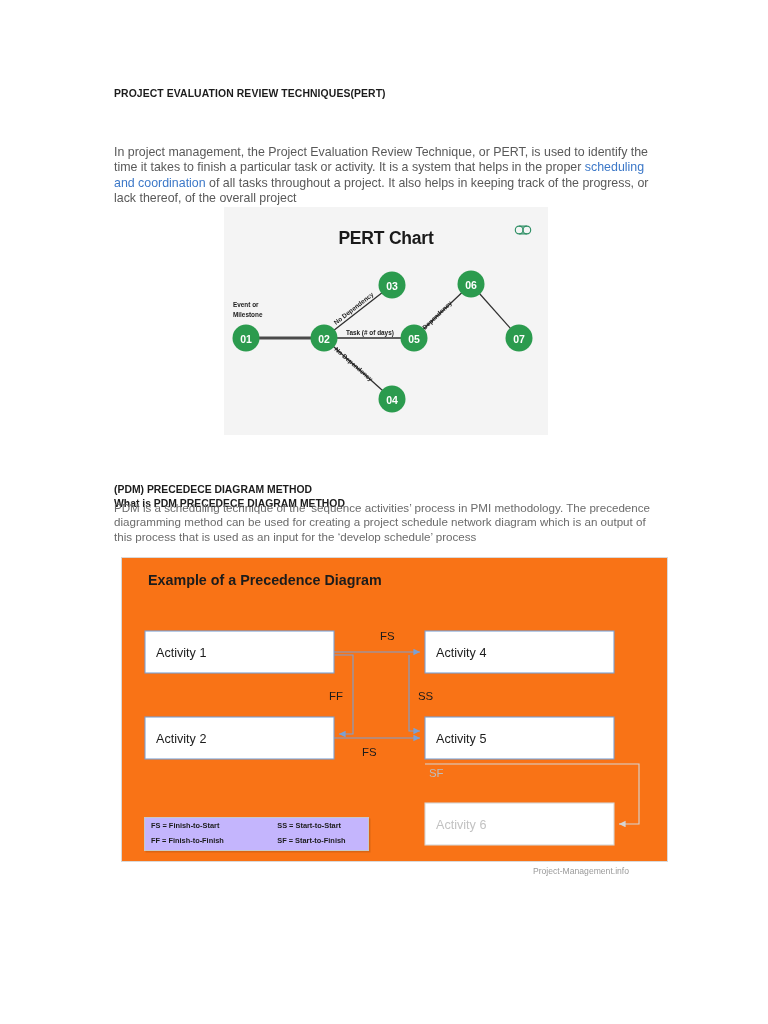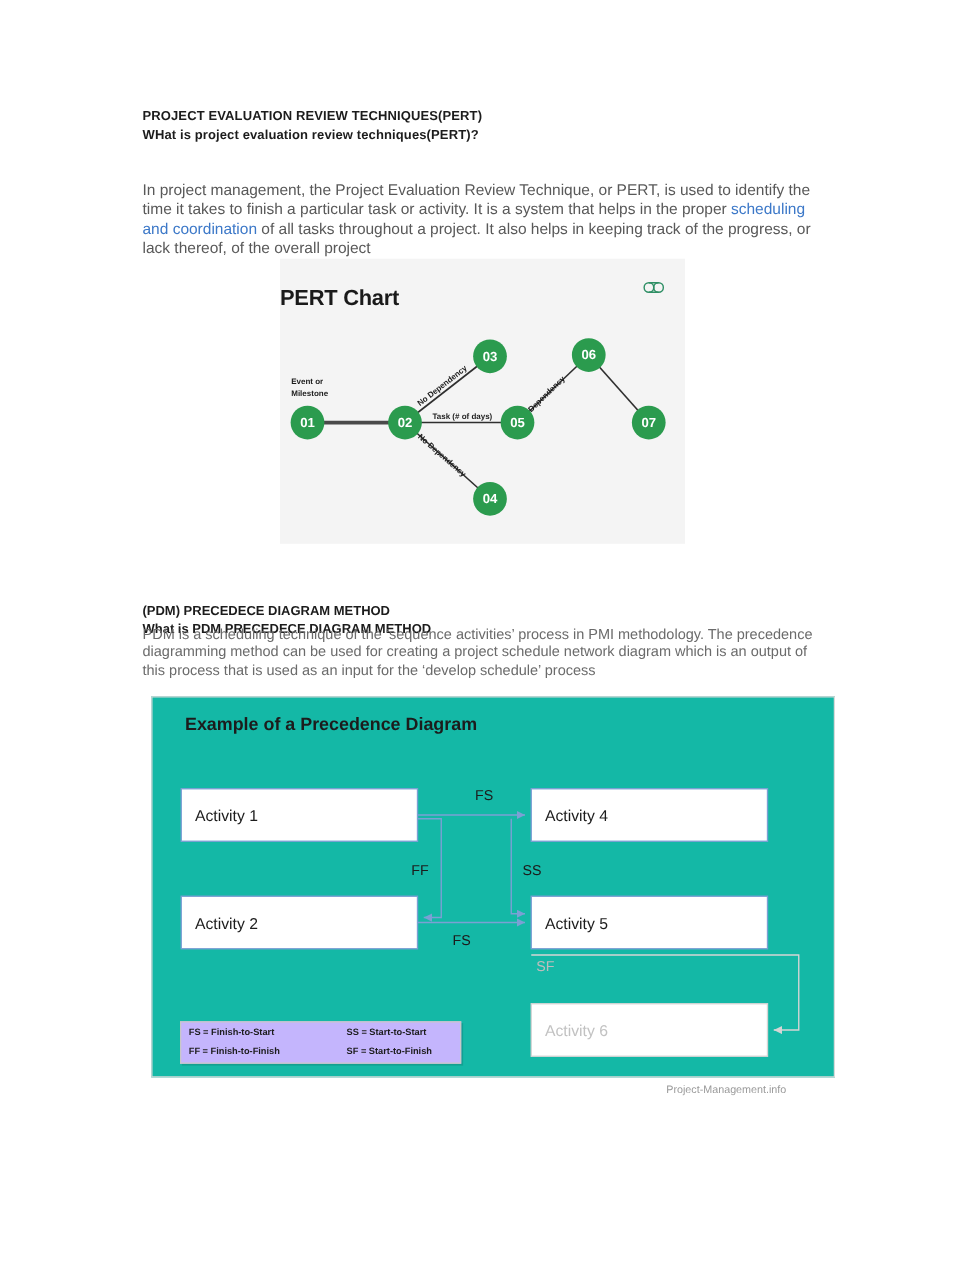--- a/index.html
+++ b/index.html
@@ -91,20 +91,21 @@
     width: 324px;
     height: 228px;
     background: #f4f4f4;
     overflow: hidden;
   }
   .pert-title {
     position: absolute;
     left: 0;
     top: 21px;
     width: 324px;
+    text-align: center;
     font-size: 17.5px;
     font-weight: bold;
     color: #1a1a1a;
     letter-spacing: -0.2px;
   }
   .gg-logo {
     position: absolute;
     right: 15px;
     top: 16px;
     width: 20px;
@@ -140,21 +141,21 @@
     font-weight: bold;
   }
 
   
   .pd-panel {
     position: absolute;
     left: 121px;
     top: 557px;
     width: 547px;
     height: 305px;
-    background: #14b8a6;
+    background: #f97316;
     border: 1px solid #d9d9d9;
     box-sizing: border-box;
   }
   .pd-title {
     position: absolute;
     left: 26px;
     top: 14px;
     font-size: 14.3px;
     font-weight: bold;
     color: #1c1c1c;
@@ -230,21 +231,20 @@
     color: #9a9a9a;
   }
 </style>
 </head>
 <body>
 
 <div class="page">
 
   <div class="heading-block">
     <div class="h-line">PROJECT EVALUATION REVIEW TECHNIQUES(PERT)</div>
-    <div class="h-line">WHat is project evaluation review techniques(PERT)?</div>
   </div>
 
   <div class="para1">
     <span>In project management, the Project Evaluation Review Technique, or PERT, is used to identify the time it takes to finish a particular task or activity. It is a system that helps in the proper </span><span class="link">scheduling and coordination</span><span> of all tasks throughout a project. It also helps in keeping track of the progress, or lack thereof, of the overall project</span>
   </div>
 
   <div class="pert-panel">
     <div class="pert-title">PERT Chart</div>
 
     <svg class="gg-logo" viewBox="0 0 26 18">

